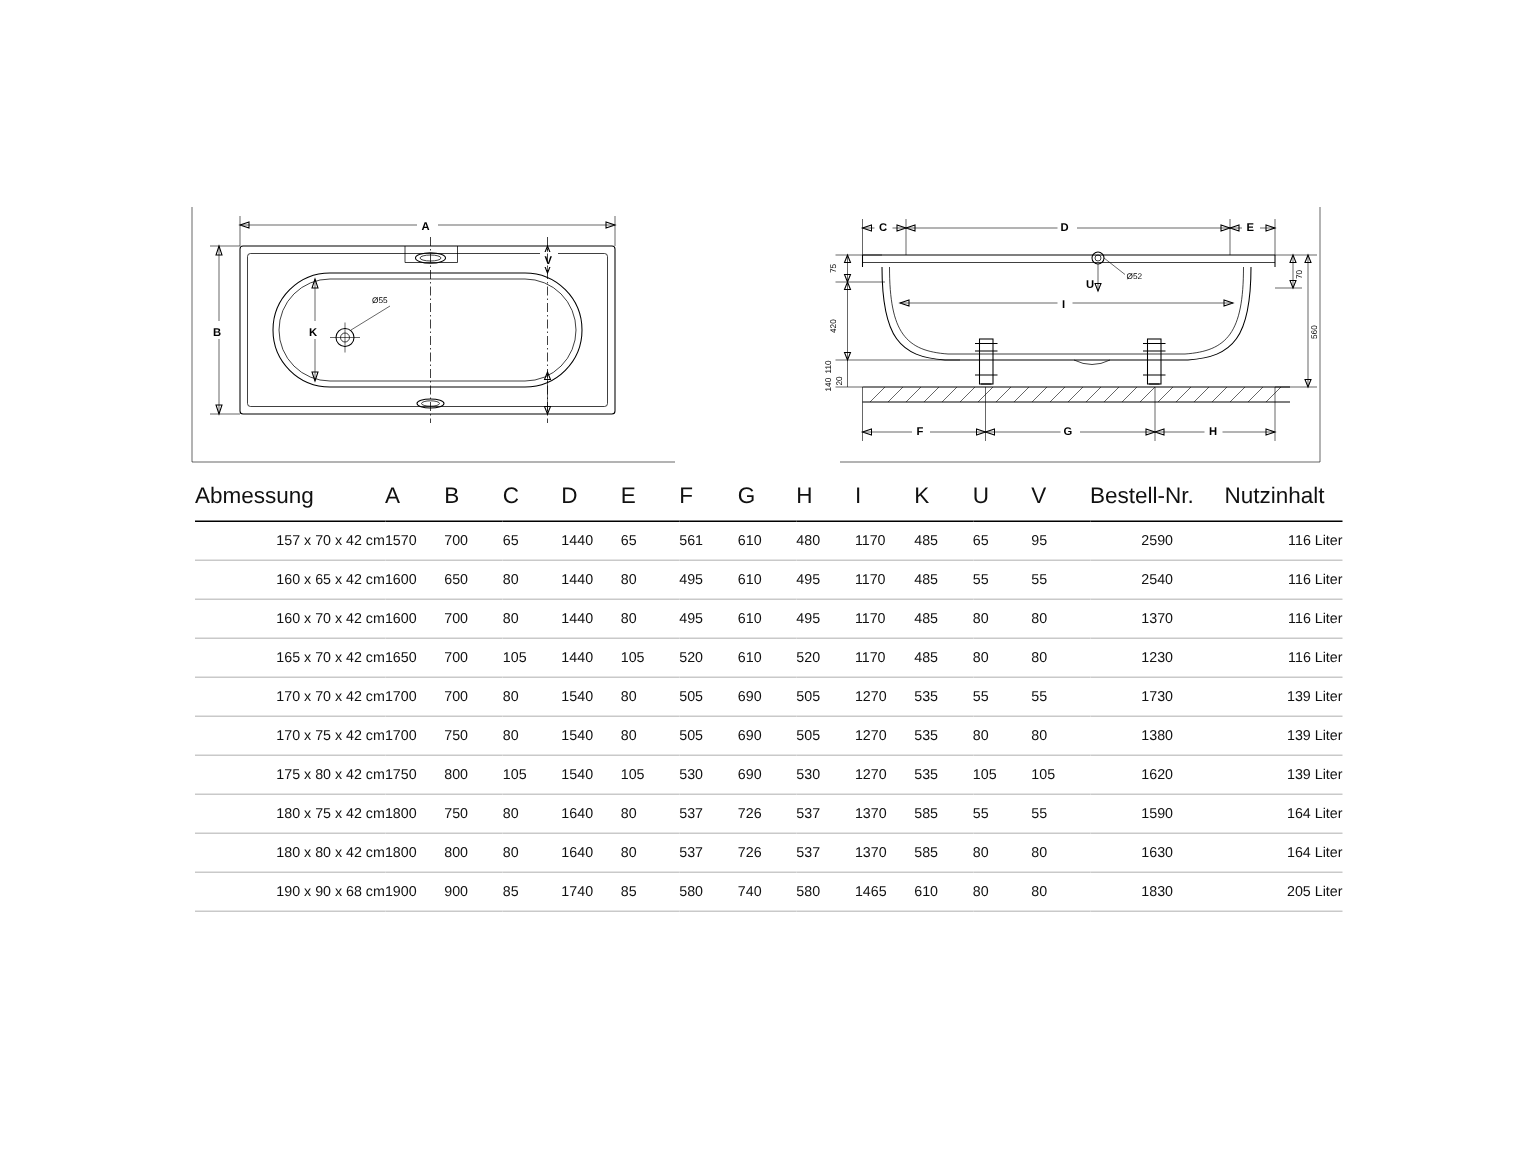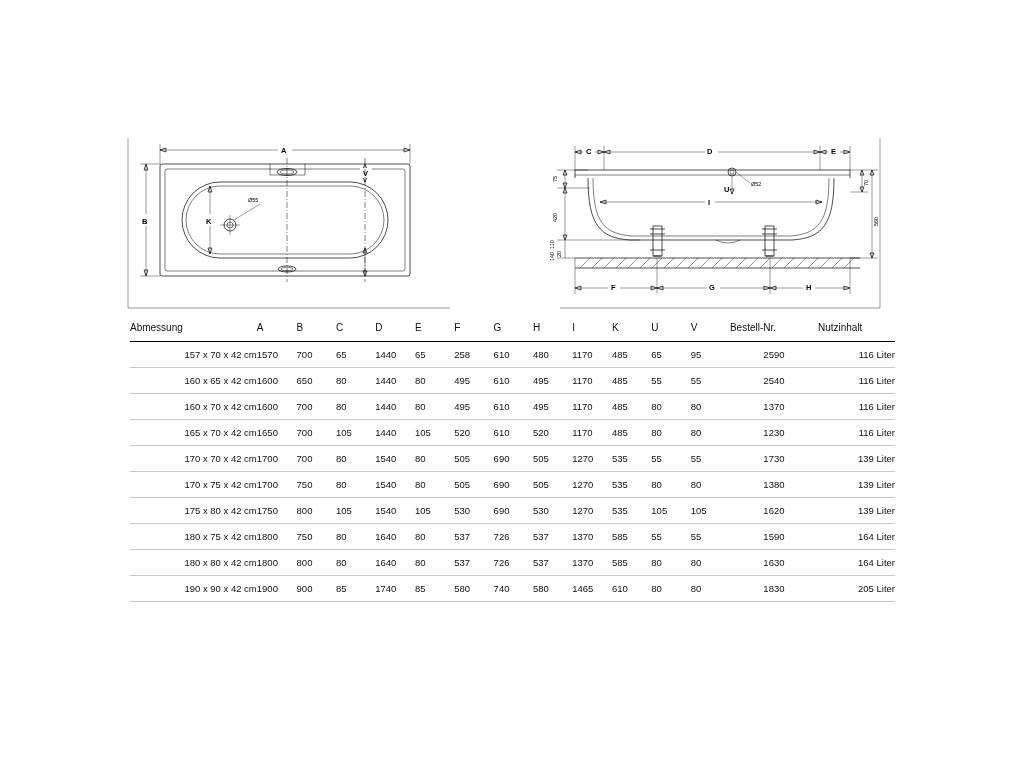--- a/index.html
+++ b/index.html
@@ -35,21 +35,21 @@
     top: 322px;
     width: 765px;
     border-collapse: collapse;
     font-size: 9.5px;
     color: #111;
   }
   .spec-table th {
     font-weight: normal;
     text-align: left;
     padding: 0 0 8px 0;
-    font-size: 10px;
+    font-size: 15px;
     color: #111;
     white-space: nowrap;
   }
   .spec-table thead tr {
     border-bottom: 1px solid #000;
   }
   .spec-table tbody tr {
     border-bottom: 1px solid #c9c9c9;
   }
   .spec-table tbody tr:last-child {
@@ -308,21 +308,21 @@
       </tr>
     </thead>
     <tbody>
       <tr>
         <td class="col-dim">157 x 70 x 42 cm</td>
         <td class="col-num">1570</td>
         <td class="col-num">700</td>
         <td class="col-num">65</td>
         <td class="col-num">1440</td>
         <td class="col-num">65</td>
-        <td class="col-num">258</td>
+        <td class="col-num">561</td>
         <td class="col-num">610</td>
         <td class="col-num">480</td>
         <td class="col-num">1170</td>
         <td class="col-num">485</td>
         <td class="col-num">65</td>
         <td class="col-num">95</td>
         <td class="col-order">2590</td>
         <td class="col-content">116 Liter</td>
       </tr>
       <tr>
@@ -455,21 +455,21 @@
         <td class="col-num">726</td>
         <td class="col-num">537</td>
         <td class="col-num">1370</td>
         <td class="col-num">585</td>
         <td class="col-num">80</td>
         <td class="col-num">80</td>
         <td class="col-order">1630</td>
         <td class="col-content">164 Liter</td>
       </tr>
       <tr>
-        <td class="col-dim">190 x 90 x 42 cm</td>
+        <td class="col-dim">190 x 90 x 68 cm</td>
         <td class="col-num">1900</td>
         <td class="col-num">900</td>
         <td class="col-num">85</td>
         <td class="col-num">1740</td>
         <td class="col-num">85</td>
         <td class="col-num">580</td>
         <td class="col-num">740</td>
         <td class="col-num">580</td>
         <td class="col-num">1465</td>
         <td class="col-num">610</td>

